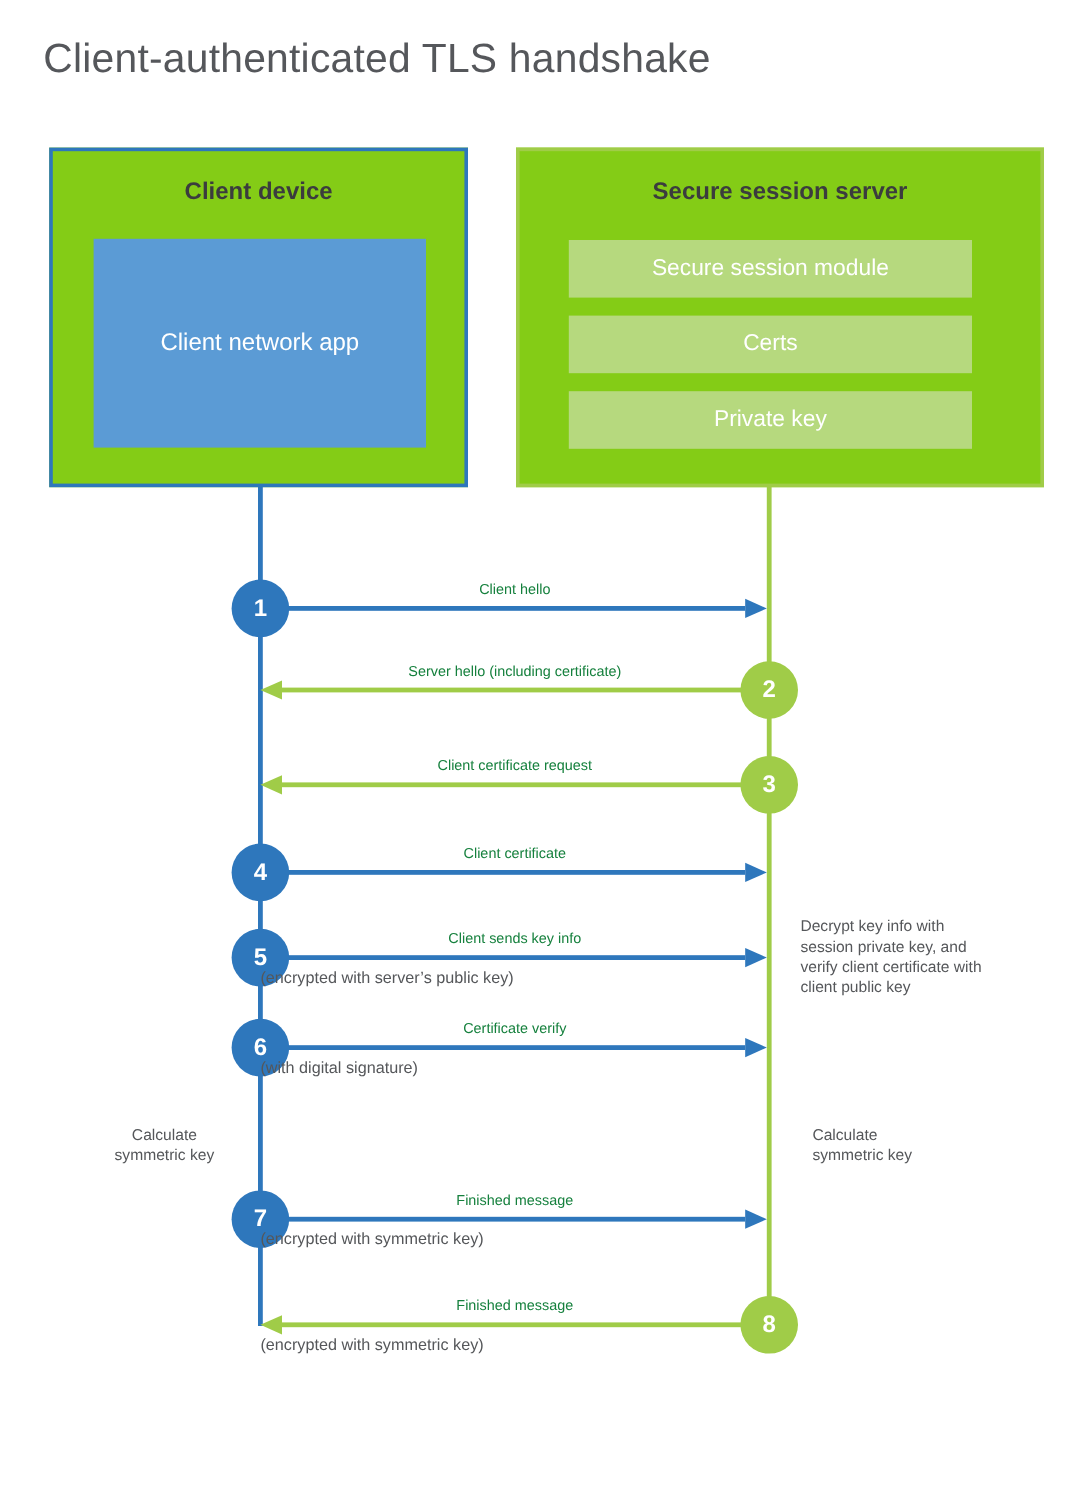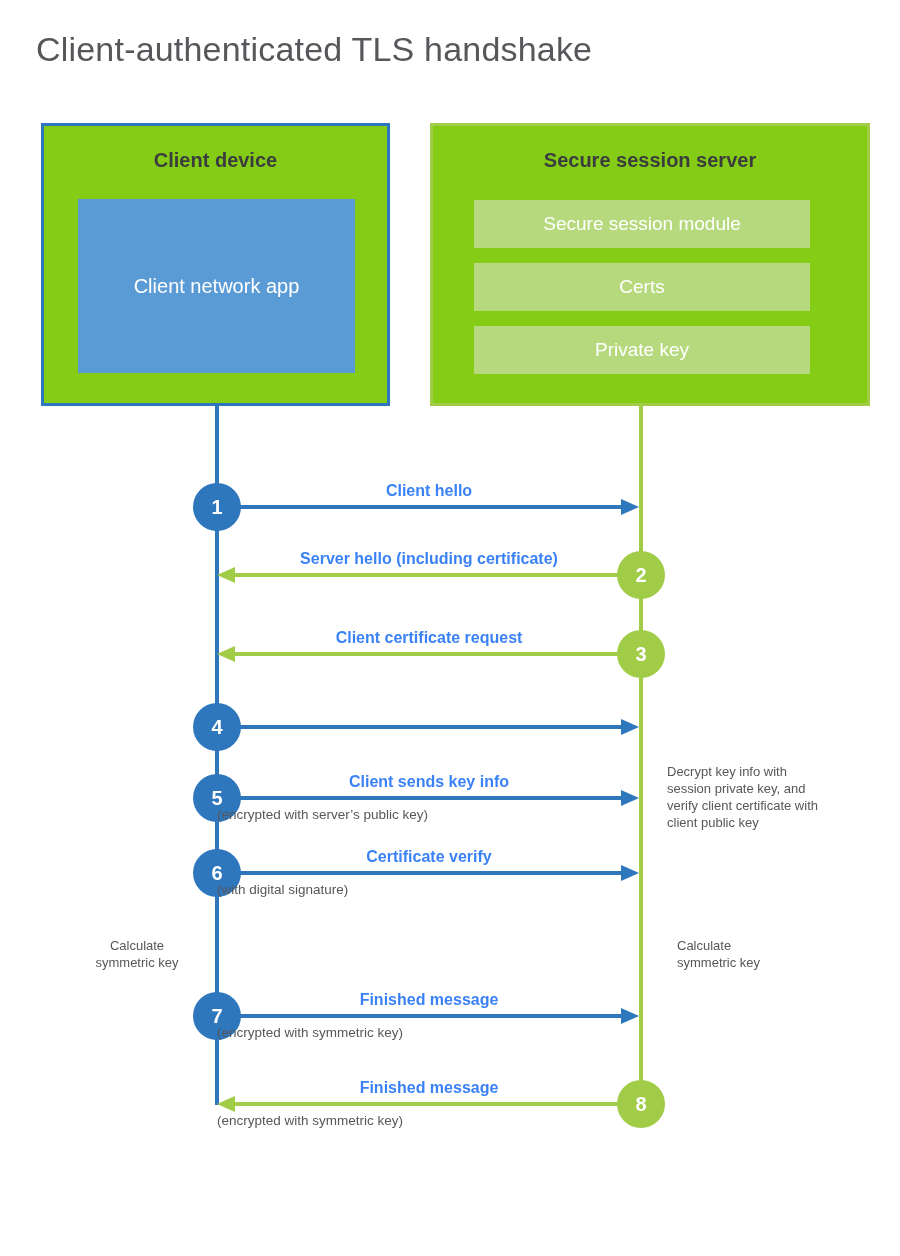--- a/index.html
+++ b/index.html
@@ -24,21 +24,21 @@
   .app-box .inner{width:170px;}
   .bar{
     position:absolute;left:41px;width:336px;height:48px;background:var(--green_fill);
     color:#fff;display:flex;align-items:center;justify-content:center;font-size:19px;
   }
   
   .lifeline{position:absolute;width:4px;}
   .lifeline.blue{left:215px;top:405px;height:700px;background:var(--blue);}
   .lifeline.green{left:639px;top:405px;height:701px;background:var(--green);}
   
-  .mlabel{position:absolute;left:217px;width:424px;text-align:center;font-size:16px;line-height:20px;color:#3b82f6;font-weight:bold;}
+  .mlabel{position:absolute;left:217px;width:424px;text-align:center;font-size:12px;line-height:20px;color:#15803d;}
   .msub{position:absolute;left:217px;width:424px;text-align:left;font-size:13.5px;color:#55575a;}
   .aline{position:absolute;height:4px;}
   .aline.blue{background:var(--blue);}
   .aline.green{background:var(--green);}
   .ahead{position:absolute;width:0;height:0;border-top:8px solid transparent;border-bottom:8px solid transparent;}
   .ahead.right{border-left:18px solid var(--blue);}
   .ahead.left{border-right:18px solid var(--green);}
   .circle{
     position:absolute;width:48px;height:48px;border-radius:50%;color:#fff;font-weight:700;
     font-size:20px;display:flex;align-items:center;justify-content:center;
@@ -83,20 +83,21 @@
   <div class="mlabel" style="top:549px">Server hello (including certificate)</div>
   <div class="aline green" style="left:235px;top:573px;width:406px"></div>
   <div class="ahead left" style="left:217px;top:567px"></div>
   <div class="circle green" style="left:617px;top:551px">2</div>
 
   <div class="mlabel" style="top:628px">Client certificate request</div>
   <div class="aline green" style="left:235px;top:652px;width:406px"></div>
   <div class="ahead left" style="left:217px;top:646px"></div>
   <div class="circle green" style="left:617px;top:630px">3</div>
 
+  <div class="mlabel" style="top:701px">Client certificate</div>
   <div class="aline blue" style="left:217px;top:725px;width:404px"></div>
   <div class="ahead right" style="left:621px;top:719px"></div>
   <div class="circle blue" style="left:193px;top:703px">4</div>
 
   <div class="mlabel" style="top:772px">Client sends key info</div>
   <div class="aline blue" style="left:217px;top:796px;width:404px"></div>
   <div class="ahead right" style="left:621px;top:790px"></div>
   <div class="circle blue" style="left:193px;top:774px">5</div>
   <div class="msub" style="top:807px">(encrypted with server’s public key)</div>
 

